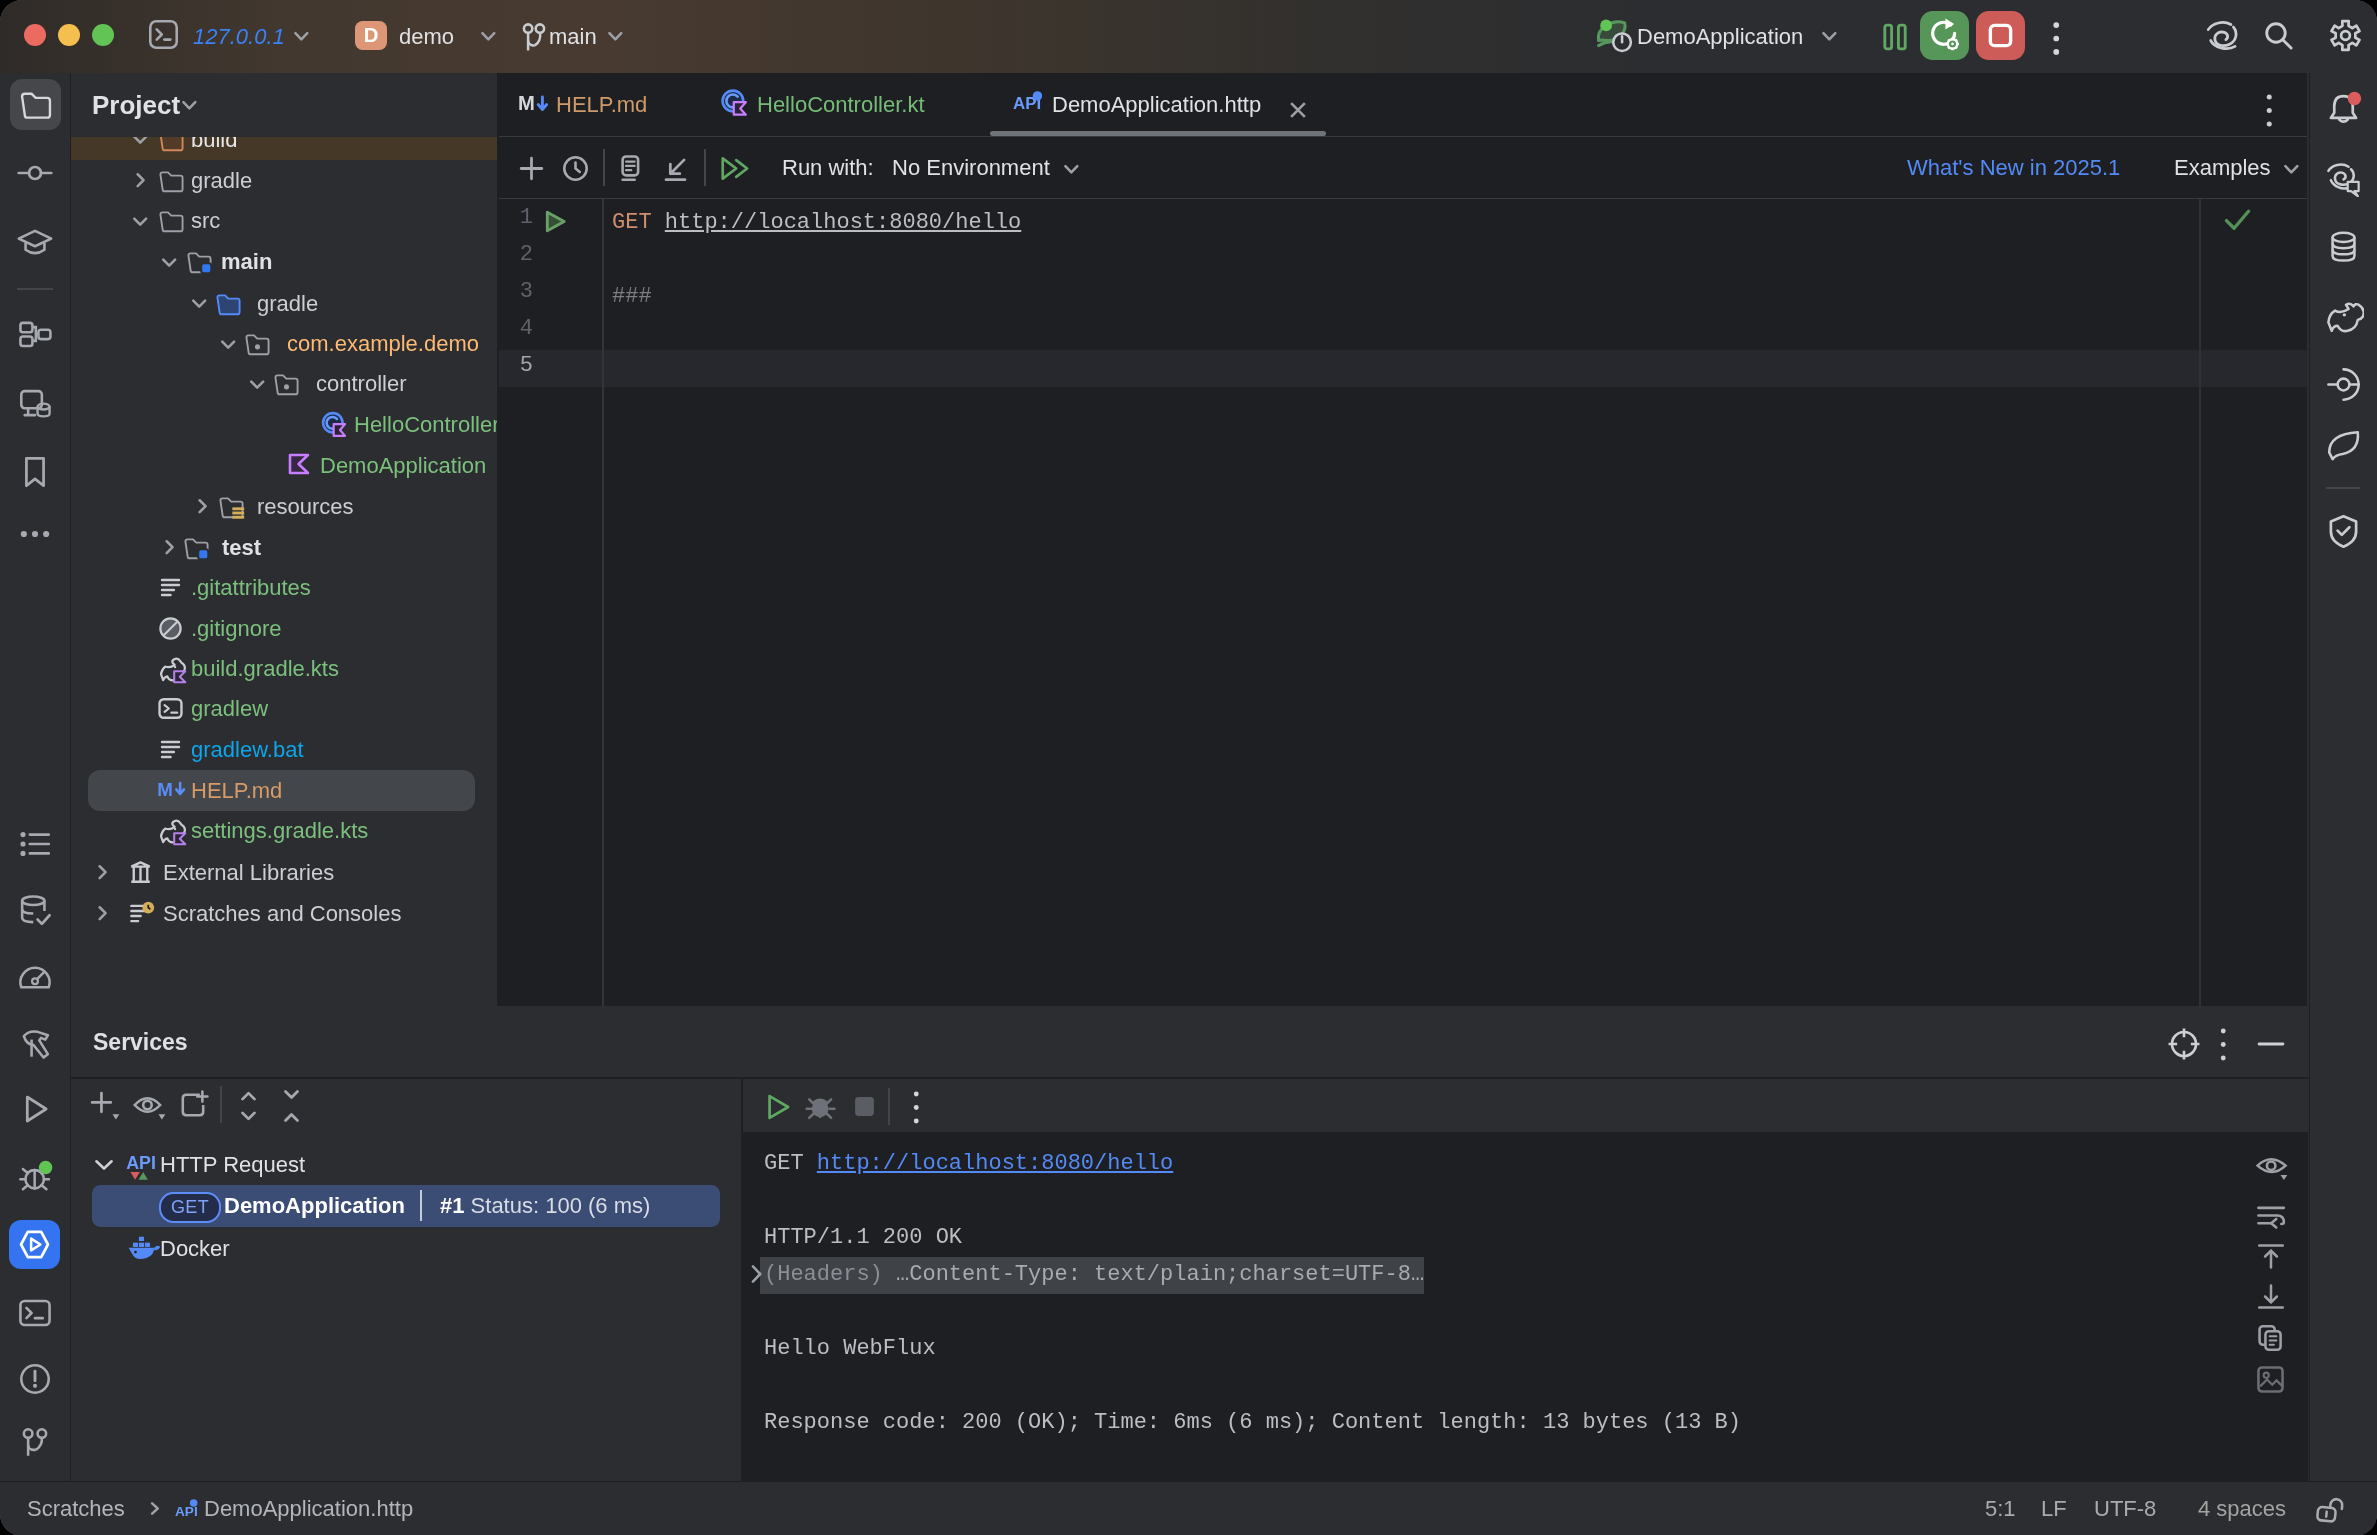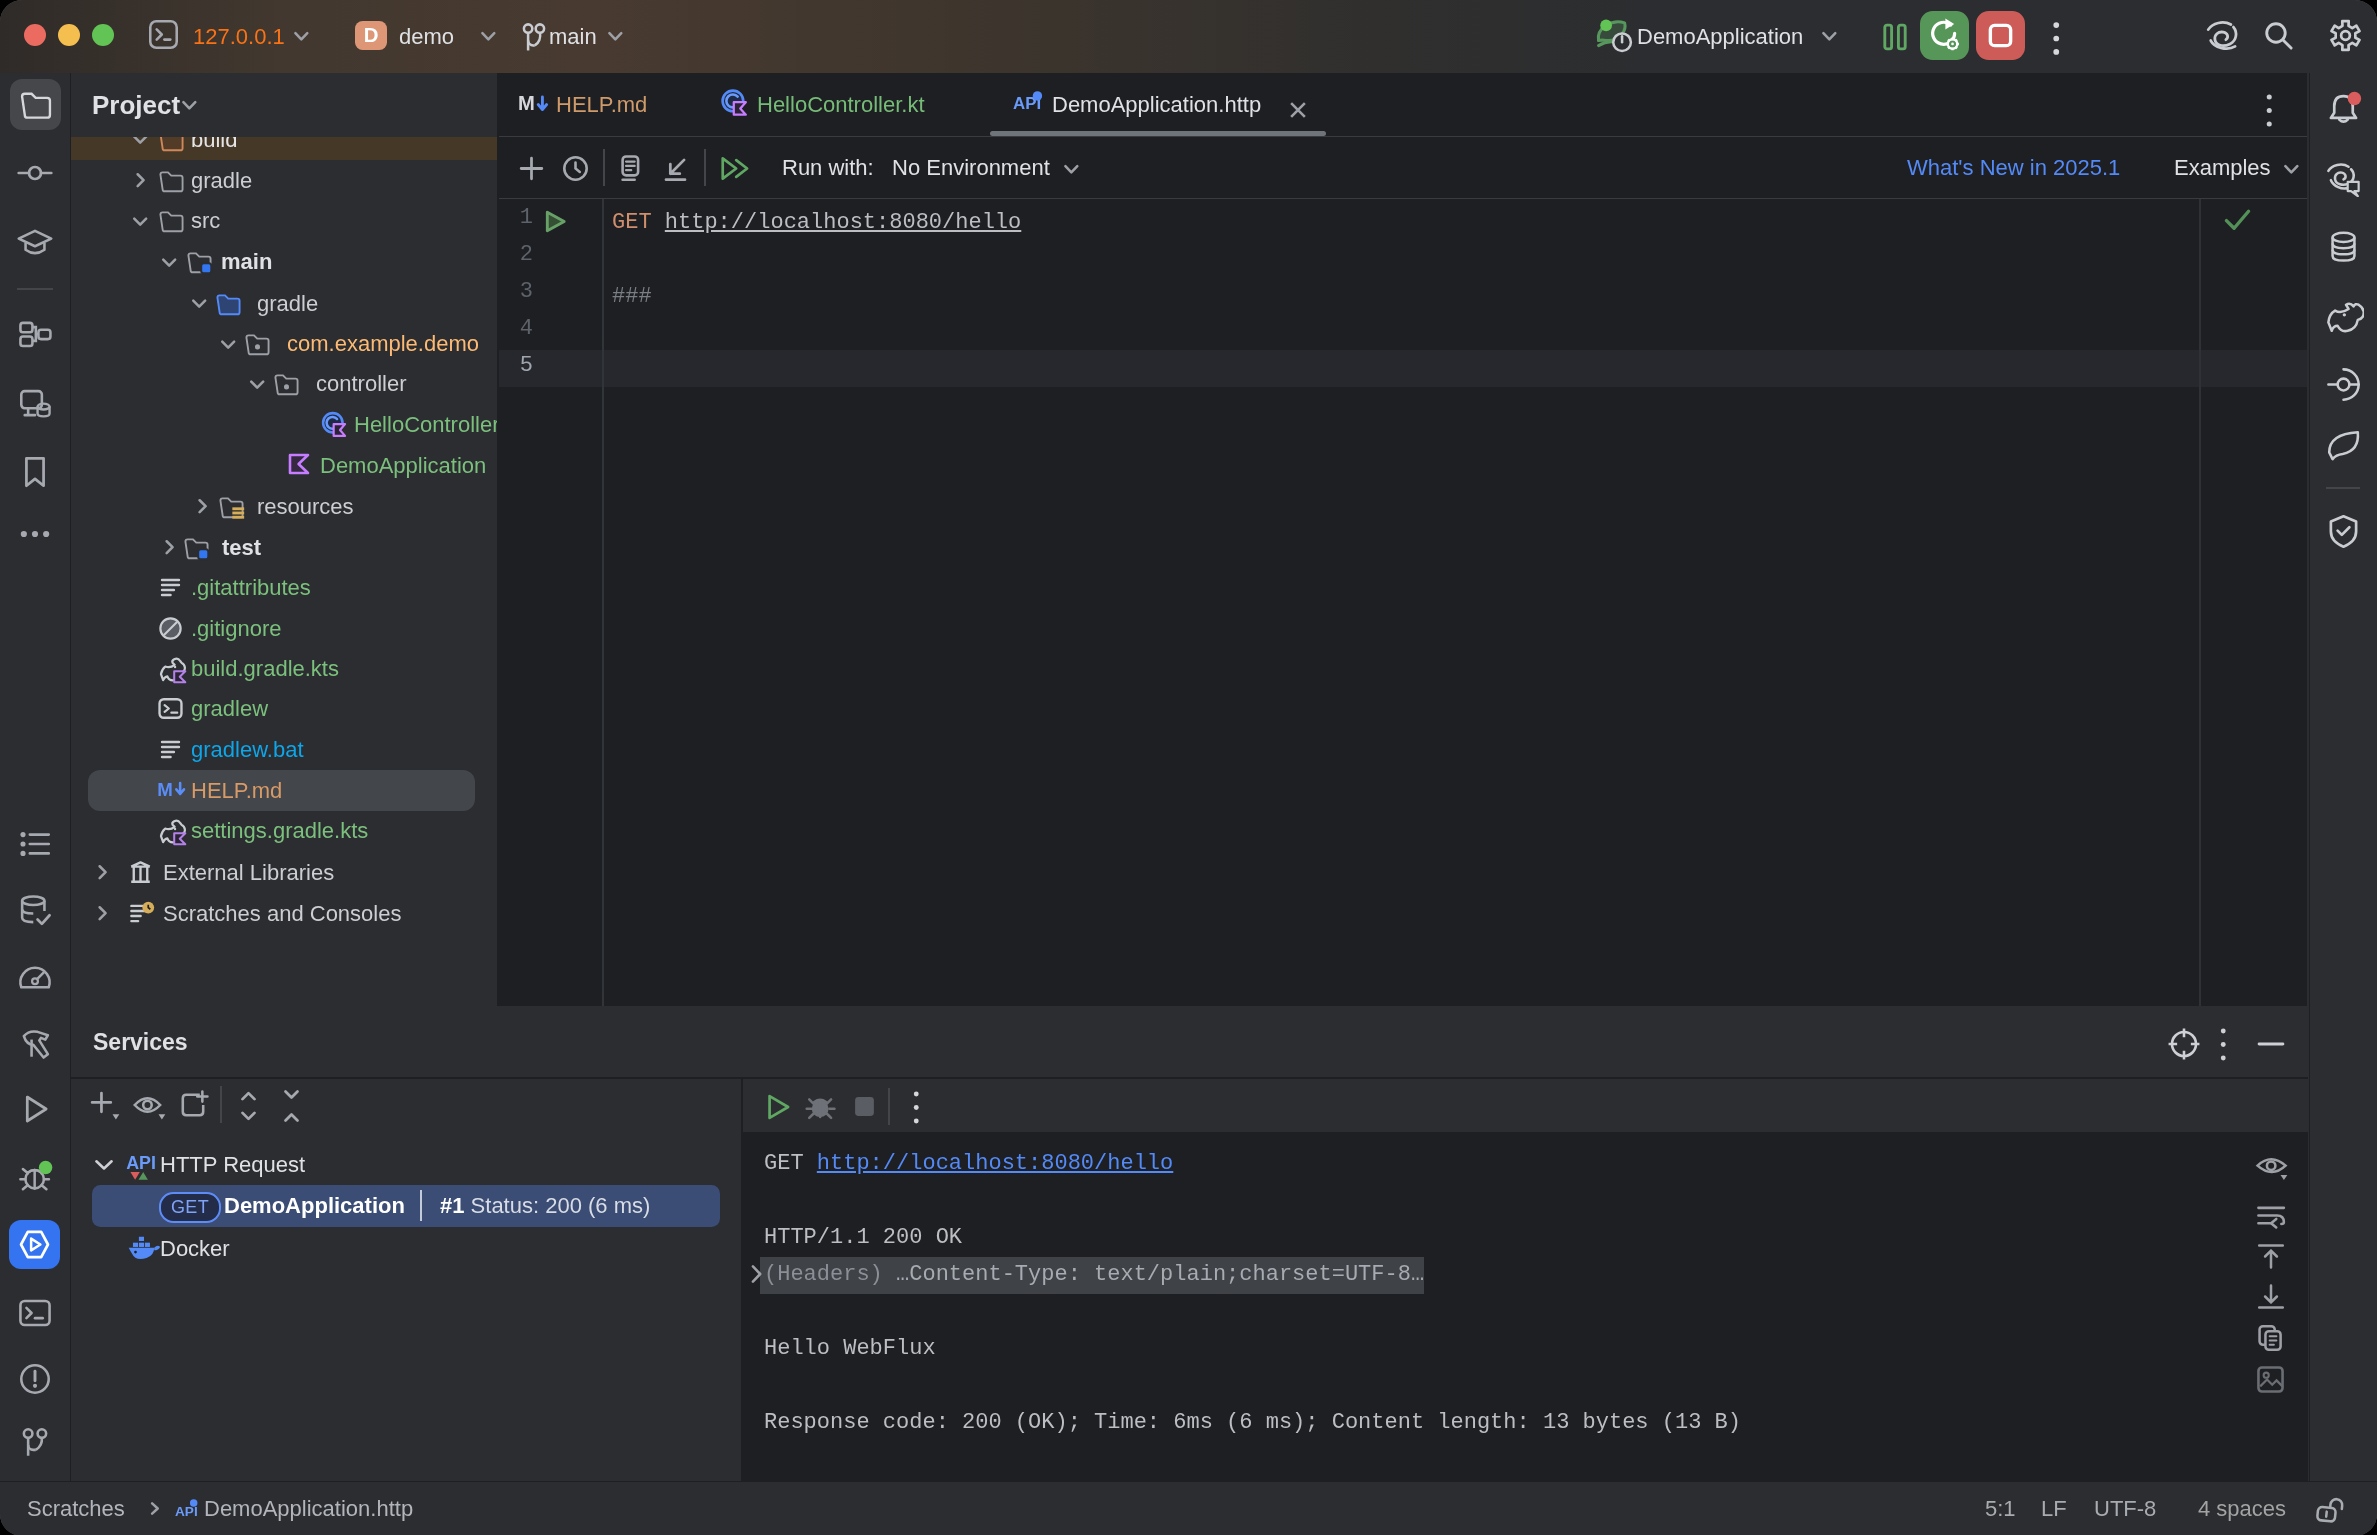--- a/index.html
+++ b/index.html
@@ -14,21 +14,21 @@
 <div class="abs" style="left:24px;top:24px;width:22px;height:22px;border-radius:50%;background:#ec6b60;"></div>
 <div class="abs" style="left:58px;top:24px;width:22px;height:22px;border-radius:50%;background:#f4bf4f;"></div>
 <div class="abs" style="left:92px;top:24px;width:22px;height:22px;border-radius:50%;background:#61c455;"></div>
 <div class="abs" id="termbadge" style="left:149px;top:20.4px;width:29px;height:29px;">
       <svg width="29" height="29" viewBox="0 0 34 34" fill="none">
         <rect x="1.5" y="1.5" width="31" height="31" rx="7" stroke="#a6a9af" stroke-width="3"></rect>
         <path d="M9 11 l6 6 -6 6" stroke="#a6a9af" stroke-width="3" stroke-linecap="round" stroke-linejoin="round"></path>
         <path d="M18 23 h7" stroke="#a6a9af" stroke-width="3" stroke-linecap="round"></path>
       </svg>
     </div>
-<div class="abs row" style="left:193px;top:23px;height:27px;color:#f97316;">127.0.0.1</div>
+<div class="abs row" style="left:193px;top:23px;height:27px;color:#3b82f6;font-style:italic;">127.0.0.1</div>
 <div class="abs" id="chev1" style="left:292px;top:27px;">
       <svg width="18.7" height="18.7" viewBox="0 0 22 22">
         <path d="M4 7.260000000000001 L11 14.520000000000001 L18 7.260000000000001" fill="none" stroke="#9da0a6" stroke-width="3" stroke-linecap="round" stroke-linejoin="round"></path>
       </svg>
     </div>
 <div class="abs row" style="left:355px;top:21px;width:32px;height:29px;border-radius:7.6px;background:#dd9676;color:#fff;font-weight:700;font-size:20.4px;justify-content:center;">D</div>
 <div class="abs row" style="left:399px;top:23px;height:27px;">demo</div>
 <div class="abs" id="chev2" style="left:479px;top:27px;">
       <svg width="18.7" height="18.7" viewBox="0 0 22 22">
         <path d="M4 7.260000000000001 L11 14.520000000000001 L18 7.260000000000001" fill="none" stroke="#9da0a6" stroke-width="3" stroke-linecap="round" stroke-linejoin="round"></path>
@@ -607,21 +607,21 @@
         <text x="0" y="22" font-family="Liberation Sans" font-weight="700" font-size="21" fill="#6a9bfa">API</text>
         <path d="M5 26 l11 0 -5.5 9 z" fill="#db5c5c"></path>
         <path d="M25.5 35 l-5.5-9 11 0 z" fill="#57965c" transform="rotate(180 22.75 30.5)"></path>
       </svg>
     </div>
 <div class="abs row" style="left:160px;top:1151px;height:27px;color:#dfe1e5;">HTTP Request</div>
 <div class="abs" style="left:92px;top:1185px;width:628px;height:42px;border-radius:8.5px;background:#3b4c75;"></div>
 <div class="abs row" style="left:159px;top:1192px;width:58px;height:27px;border-radius:14.4px;border:2.1px solid #5e8cf7;background:#232d49;color:#7fa3f7;font-size:18px;justify-content:center;letter-spacing:0.4px;">GET</div>
 <div class="abs row" style="left:224px;top:1192px;height:27px;color:#fff;font-weight:700;">DemoApplication</div>
 <div class="abs" style="left:420px;top:1190px;width:2.1px;height:31px;background:#c3cbdb;"></div>
-<div class="abs row" style="left:440px;top:1192px;height:27px;color:#fff;font-weight:700;">#1&nbsp;<span style="font-weight:400;color:#d7dce5;">Status: 200 (6 ms)</span></div>
+<div class="abs row" style="left:440px;top:1192px;height:27px;color:#fff;font-weight:700;">#1&nbsp;<span style="font-weight:400;color:#d7dce5;">Status: 100 (6 ms)</span></div>
 <div class="abs" id="sv-docker" style="left:127px;top:1235px;">
       <svg width="34" height="29" viewBox="0 0 40 34" fill="none">
         <path d="M2 15 h30 q0 9-9 12 q-13 4-17-5 q-2-3-4-7 z" fill="#548af7"></path>
         <rect x="7" y="9" width="6" height="5" fill="#548af7"></rect>
         <rect x="14" y="9" width="6" height="5" fill="#548af7"></rect>
         <rect x="14" y="2" width="6" height="5" fill="#548af7"></rect>
         <rect x="21" y="9" width="6" height="5" fill="#548af7"></rect>
         <path d="M32 15 q4-4 7-1 q-2 4-7 4 z" fill="#548af7"></path>
         <circle cx="10" cy="20" r="1.6" fill="#1e1f22"></circle>
       </svg>

